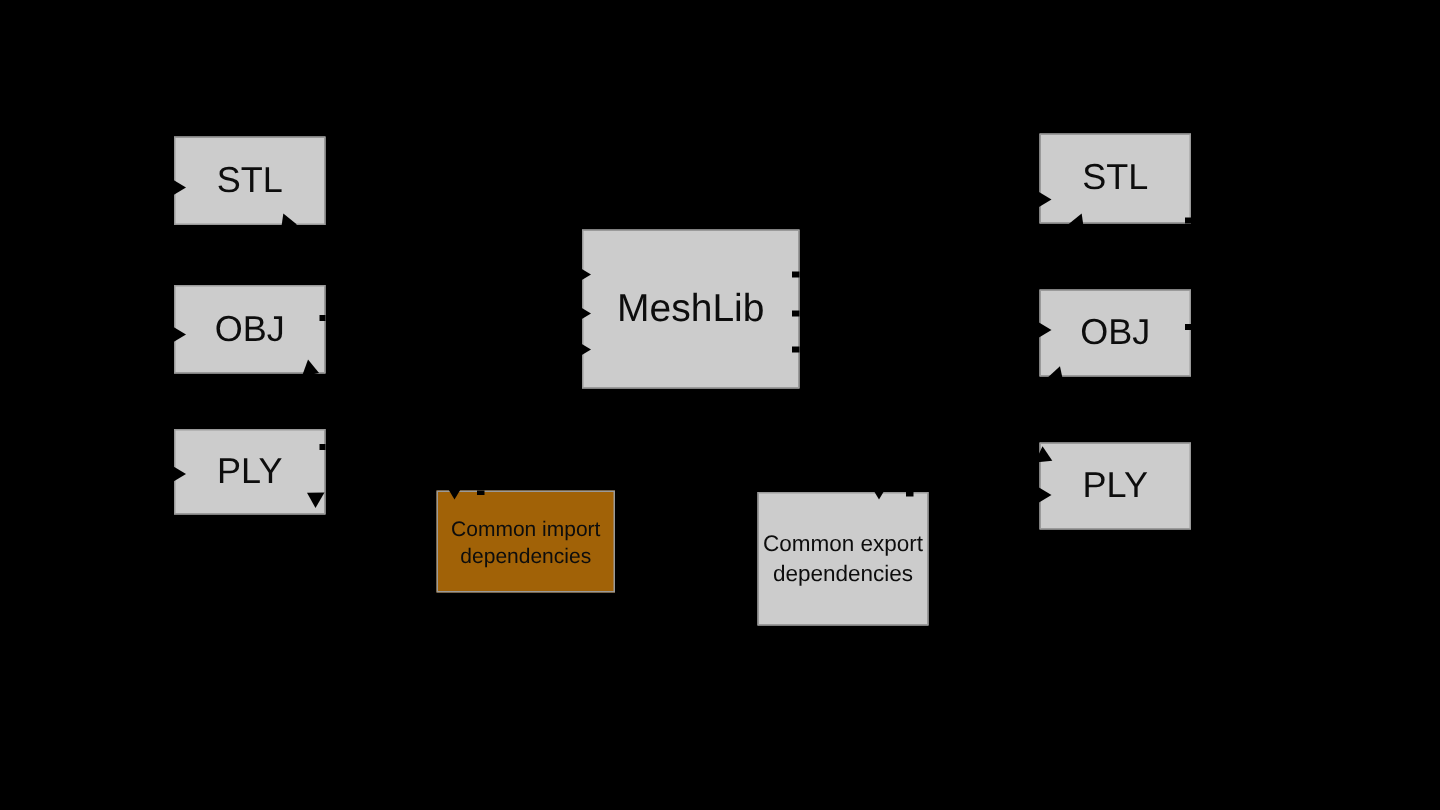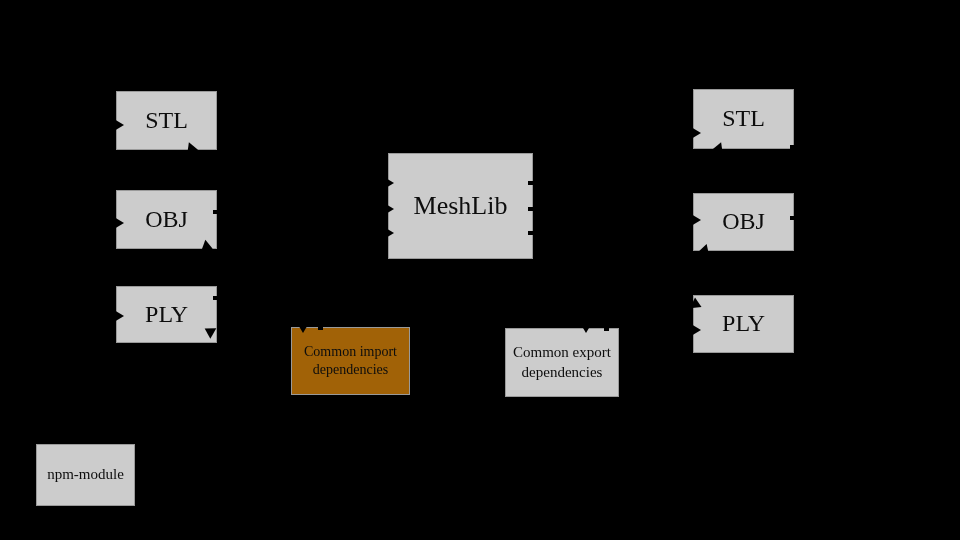--- a/index.html
+++ b/index.html
@@ -17,21 +17,20 @@
   }
   .node {
     position: absolute;
     box-sizing: border-box;
     display: flex;
     flex-direction: column;
     align-items: center;
     justify-content: center;
     text-align: center;
     line-height: 1.3;
-    font-family: Liberation Serif, serif;
   }
   .node-line {
     display: block;
     white-space: nowrap;
   }
   .arrowhead {
     position: absolute;
     width: 0;
     height: 0;
   }
@@ -52,35 +51,32 @@
     <div class="node" style="left: 116px; top: 286px; width: 101px; height: 57px; font-size: 24px; background: rgb(204, 204, 204); border: 1px solid rgb(154, 154, 154); color: rgb(13, 13, 13);">
       <span class="node-line">PLY</span>
     </div>
     <div class="node" style="left: 388px; top: 153px; width: 145px; height: 106px; font-size: 26px; background: rgb(204, 204, 204); border: 1px solid rgb(154, 154, 154); color: rgb(13, 13, 13); text-align: center;">
       <span class="node-line">MeshLib</span>
     </div>
     <div class="node" style="left: 291px; top: 327px; width: 119px; height: 68px; font-size: 14px; background: #a16207; border: 1px solid rgb(154, 154, 154); color: rgb(13, 13, 13);">
       <span class="node-line">Common import</span>
       <span class="node-line">dependencies</span>
     </div>
-    <div class="node" style="left: 505px; top: 328px; width: 114px; height: 69px; font-size: 15px; background: rgb(204, 204, 204); border: 1px solid rgb(154, 154, 154); color: rgb(13, 13, 13);">
+    <div class="node" style="left: 505px; top: 328px; width: 114px; height: 89px; font-size: 15px; background: rgb(204, 204, 204); border: 1px solid rgb(154, 154, 154); color: rgb(13, 13, 13);">
       <span class="node-line">Common export</span>
       <span class="node-line">dependencies</span>
     </div>
     <div class="node" style="left: 693px; top: 89px; width: 101px; height: 60px; font-size: 24px; background: rgb(204, 204, 204); border: 1px solid rgb(154, 154, 154); color: rgb(13, 13, 13);">
       <span class="node-line">STL</span>
     </div>
     <div class="node" style="left: 693px; top: 193px; width: 101px; height: 58px; font-size: 24px; background: rgb(204, 204, 204); border: 1px solid rgb(154, 154, 154); color: rgb(13, 13, 13);">
       <span class="node-line">OBJ</span>
     </div>
     <div class="node" style="left: 693px; top: 295px; width: 101px; height: 58px; font-size: 24px; background: rgb(204, 204, 204); border: 1px solid rgb(154, 154, 154); color: rgb(13, 13, 13);">
       <span class="node-line">PLY</span>
-    </div>
-    <div class="node" style="left: 36px; top: 444px; width: 99px; height: 62px; font-size: 15px; background: rgb(204, 204, 204); border: 1px solid rgb(154, 154, 154); color: rgb(13, 13, 13);">
-      <span class="node-line">npm-module</span>
     </div>
     <div class="arrowhead" style="border-top: 6px solid transparent; border-bottom: 6px solid transparent; border-left: 10px solid rgb(0, 0, 0); left: 114px; top: 119px;"></div>
     <div class="arrowhead" style="border-top: 6px solid transparent; border-bottom: 6px solid transparent; border-left: 10px solid rgb(0, 0, 0); left: 188px; top: 143px; transform: rotate(8deg);"></div>
     <div class="arrowhead" style="border-top: 6px solid transparent; border-bottom: 6px solid transparent; border-left: 10px solid rgb(0, 0, 0); left: 114px; top: 217px;"></div>
     <div class="arrowhead" style="border-top: 6px solid transparent; border-bottom: 6px solid transparent; border-left: 10px solid rgb(0, 0, 0); left: 203px; top: 241px; transform: rotate(20deg);"></div>
     <div class="arrowhead" style="border-top: 6px solid transparent; border-bottom: 6px solid transparent; border-left: 10px solid rgb(0, 0, 0); left: 114px; top: 310px;"></div>
     <div class="arrowhead" style="border-top: 6px solid transparent; border-bottom: 6px solid transparent; border-right: 10px solid rgb(0, 0, 0); left: 204px; top: 325px; transform: rotate(30deg);"></div>
     <div class="arrowhead" style="border-top: 6px solid transparent; border-bottom: 6px solid transparent; border-left: 10px solid rgb(0, 0, 0); left: 384px; top: 177px;"></div>
     <div class="arrowhead" style="border-top: 6px solid transparent; border-bottom: 6px solid transparent; border-left: 10px solid rgb(0, 0, 0); left: 384px; top: 203px;"></div>
     <div class="arrowhead" style="border-top: 6px solid transparent; border-bottom: 6px solid transparent; border-left: 10px solid rgb(0, 0, 0); left: 384px; top: 227px;"></div>

